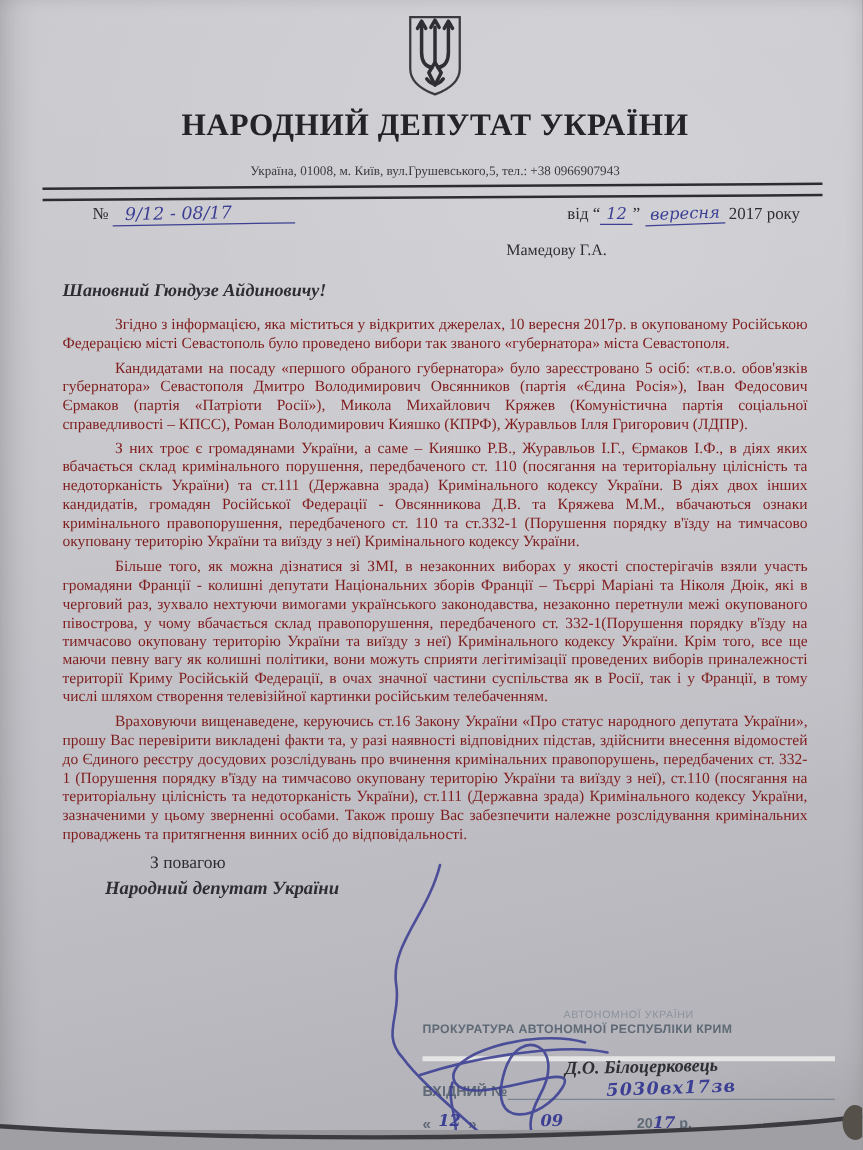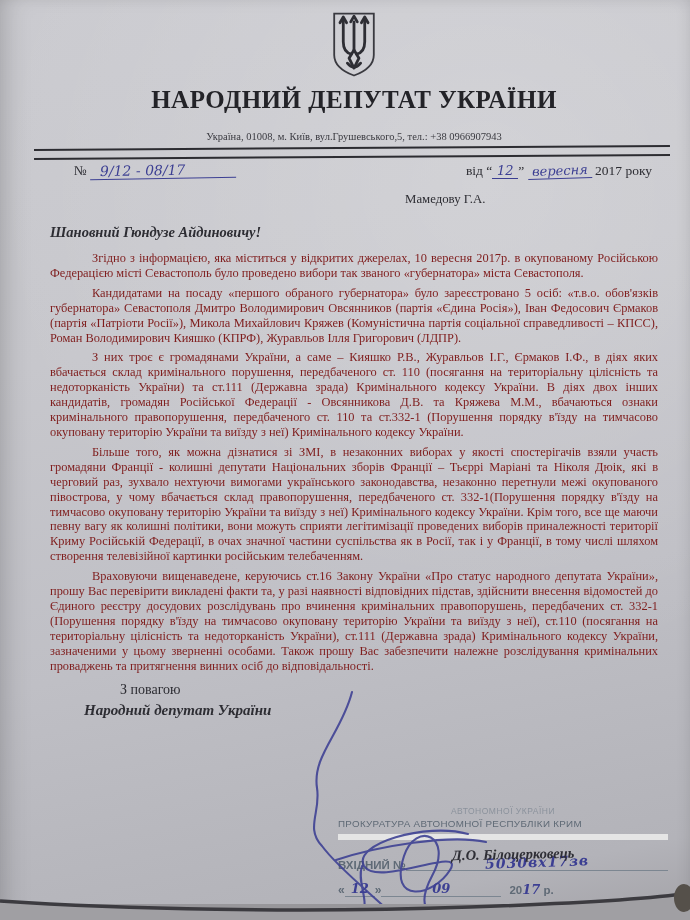--- a/index.html
+++ b/index.html
@@ -8,21 +8,21 @@
     font-family:"Liberation Serif", serif;
     background:#a7a6aa;
   }
   .paper{
     position:absolute;inset:0;
     background:
       radial-gradient(120% 90% at 70% 20%, rgba(255,255,255,.18), rgba(0,0,0,0) 60%),
       linear-gradient(168deg,#cbcbd0 0%,#c7c7cc 35%,#bfbfc5 65%,#b3b3b9 92%,#a3a2a7 100%);
     box-shadow:inset 18px 0 30px -18px rgba(0,0,0,.25), inset -6px 0 18px -10px rgba(0,0,0,.18);
   }
-  .content{position:absolute;inset:0;padding:12px 32px 0 50px;color:#2d2d33;}
+  .content{position:absolute;inset:0;padding:12px 44px 0 50px;color:#2d2d33;}
   .emblem-wrap{text-align:center;margin:0 0 4px 0;}
   .emblem-wrap svg{display:inline-block;}
   .title{
     text-align:center;font-weight:bold;font-size:25px;letter-spacing:.5px;
     color:#232328;margin:2px 0 0 0;white-space:nowrap;
   }
   .address{text-align:center;font-size:10.5px;color:#3a3a40;margin-top:17px;}
   .rule{height:7px;margin:5px -12px 4px -16px;transform:rotate(-.35deg);
     border-top:2px solid #2c2c31;border-bottom:2px solid #2c2c31;}
   .refrow{display:flex;justify-content:space-between;align-items:center;font-size:13.5px;margin:2px 6px 0 24px;}
@@ -43,22 +43,22 @@
   .position{margin-left:34px;font-weight:bold;font-style:italic;font-size:15px;margin-top:4px;}
   .deputy-name{
     position:absolute;left:452px;top:846px;font-weight:bold;font-style:italic;
     font-size:14.5px;color:#2e2e35;transform:rotate(-1.2deg);white-space:nowrap;z-index:4;
   }
   .stamp{
     position:absolute;left:338px;top:806px;width:330px;z-index:2;
     color:#5f6a76;font-family:"Liberation Sans", sans-serif;
   }
   .stamp .s1{font-size:8.5px;text-align:center;letter-spacing:.5px;color:#8b929c;}
-  .stamp .s2{font-size:9.8px;font-weight:normal;letter-spacing:.3px;margin-top:2px;
-    border-bottom:6px solid #e5e5e5;padding-bottom:5px;white-space:nowrap;}
+  .stamp .s2{font-size:9.8px;font-weight:bold;letter-spacing:.3px;margin-top:2px;
+    border-bottom:4px solid #e5e5e5;padding-bottom:16px;white-space:nowrap;}
   .stamp .row{display:flex;align-items:flex-end;margin-top:14px;font-size:11.5px;font-weight:bold;}
   .stamp .row .label{white-space:nowrap;}
   .stamp .fill{flex:1;border-bottom:1.2px solid #7c8691;text-align:center;}
   .stamp .fill .hand{font-size:14px;letter-spacing:1px;transform:rotate(-2deg);display:inline-block;}
   .stamp .daterow{display:flex;align-items:flex-end;margin-top:10px;font-size:11.5px;font-weight:bold;}
   .stamp .q{font-size:12px;}
   .stamp .dslot{display:inline-block;border-bottom:1.2px solid #7c8691;text-align:center;}
   .stamp .d1{min-width:30px;}
   .stamp .d2{min-width:120px;}
   .stamp .yr{margin-left:8px;white-space:nowrap;}

